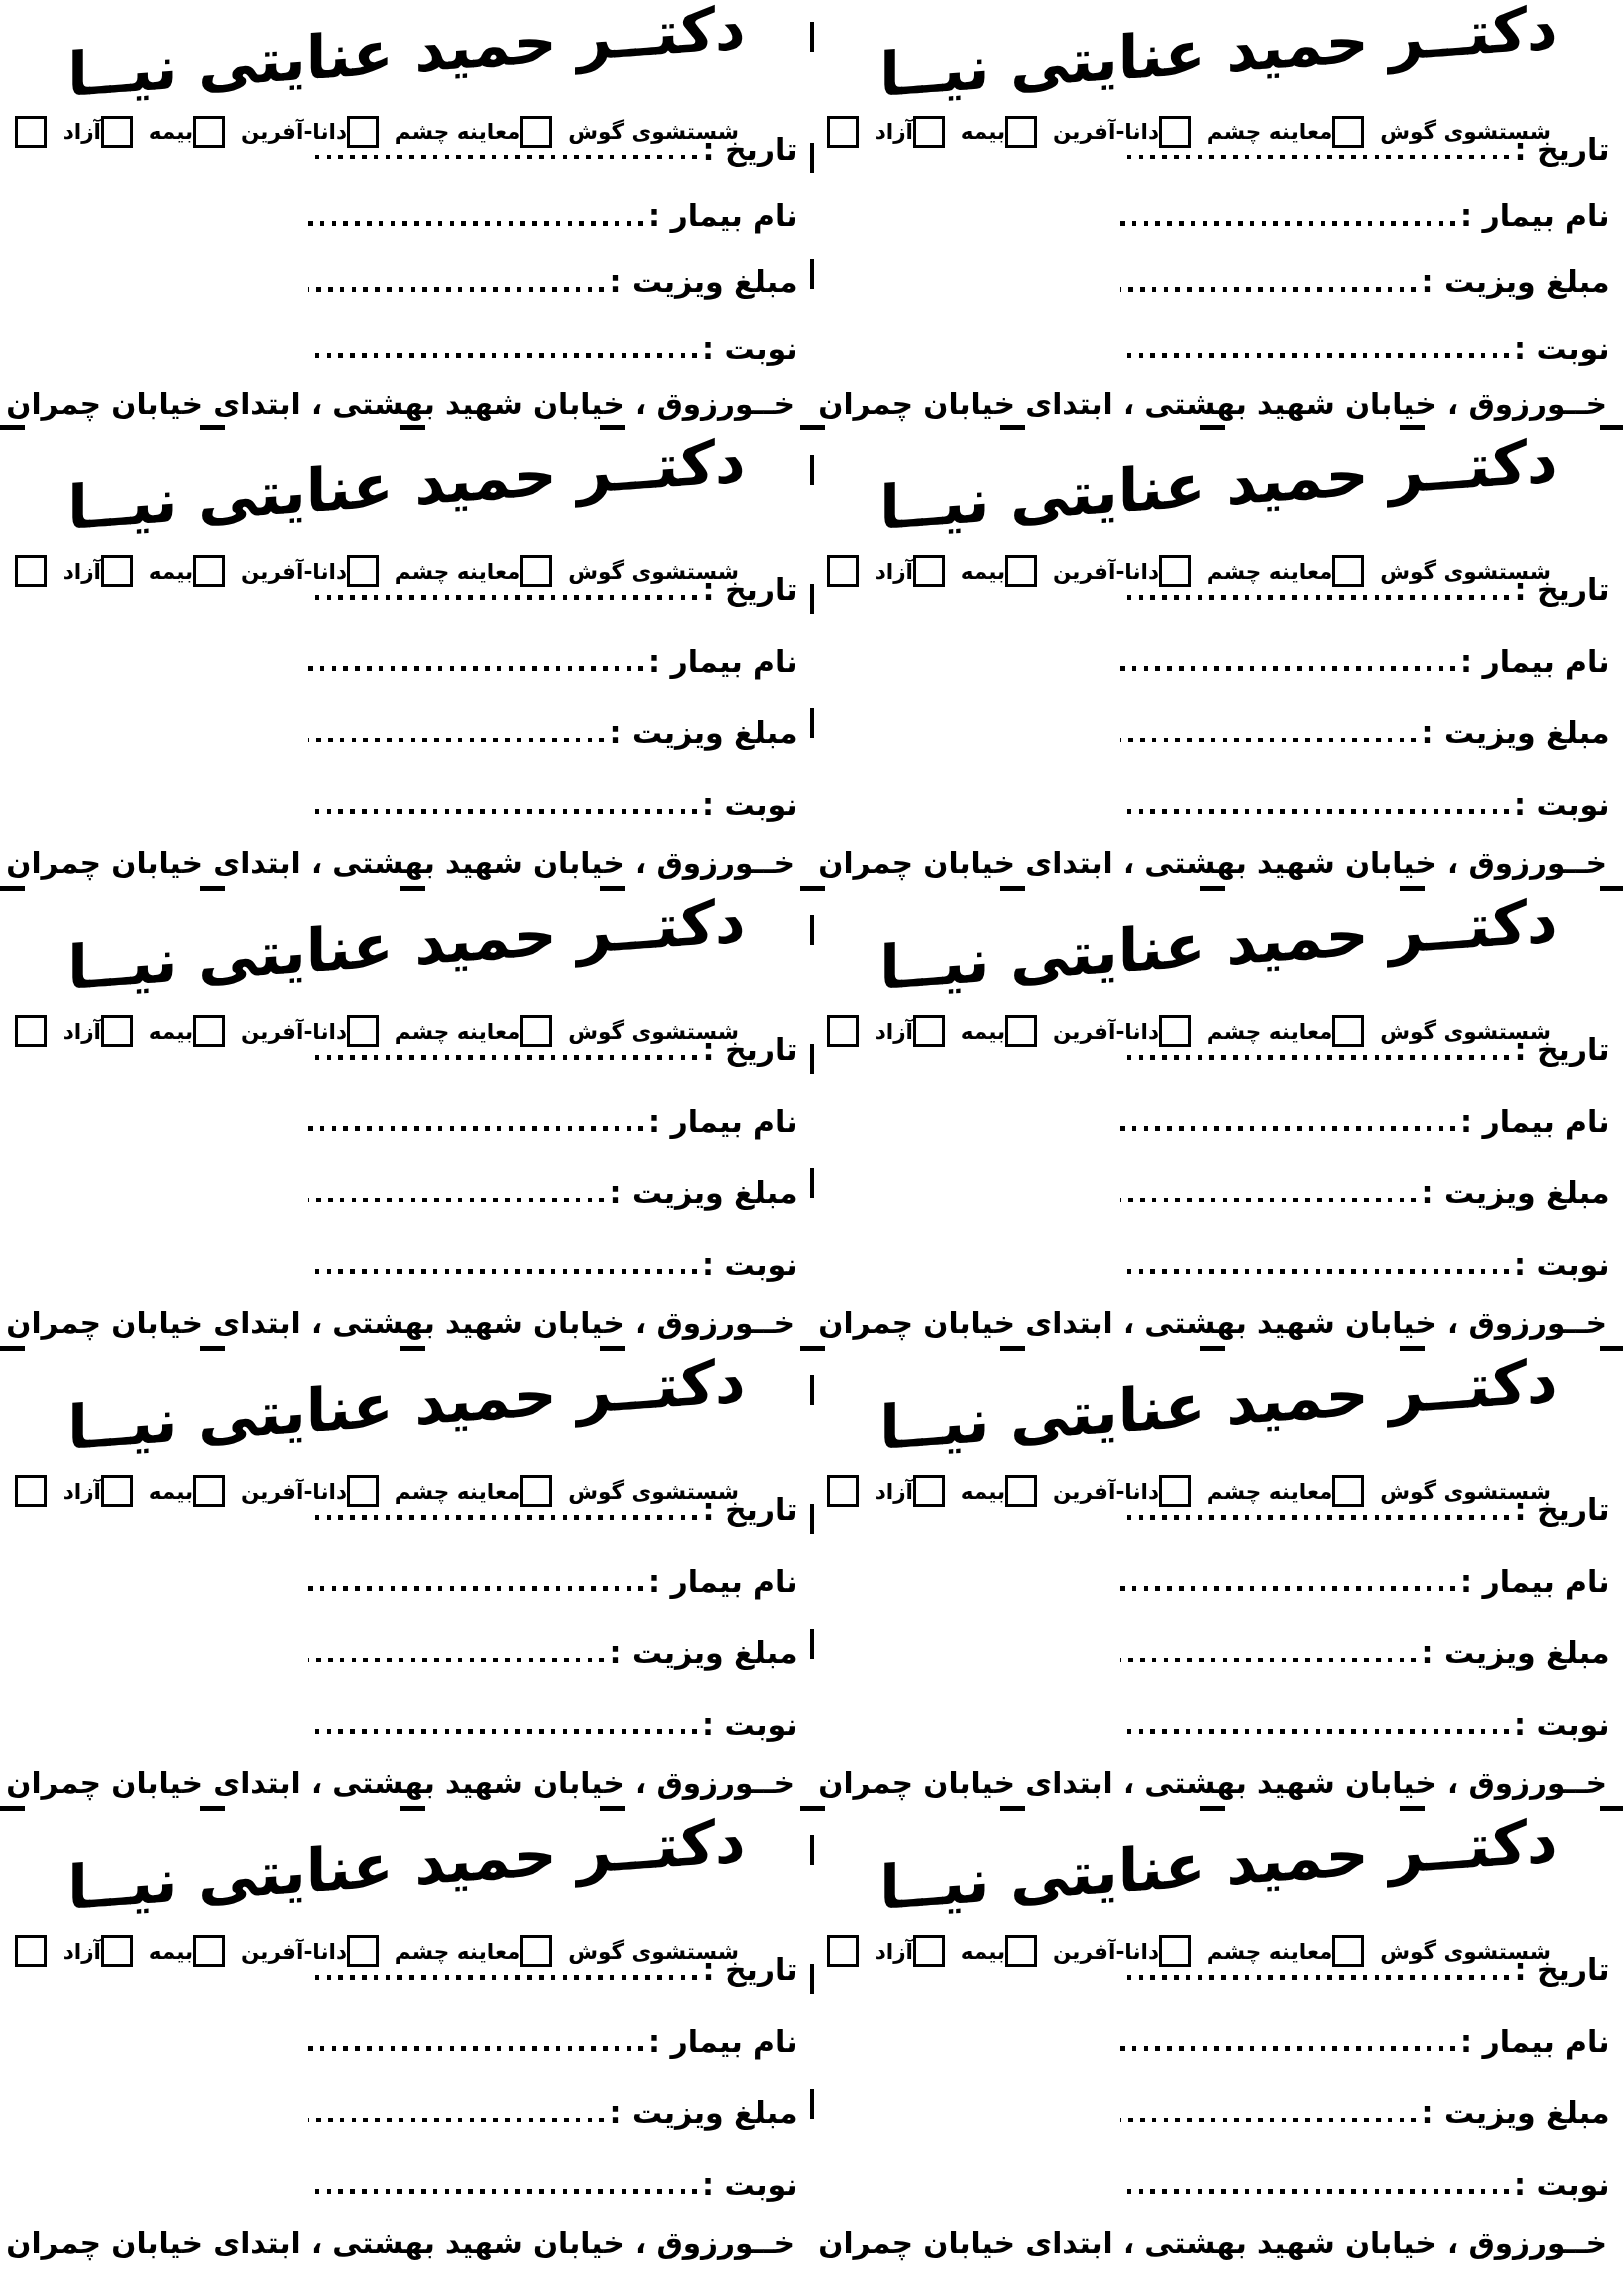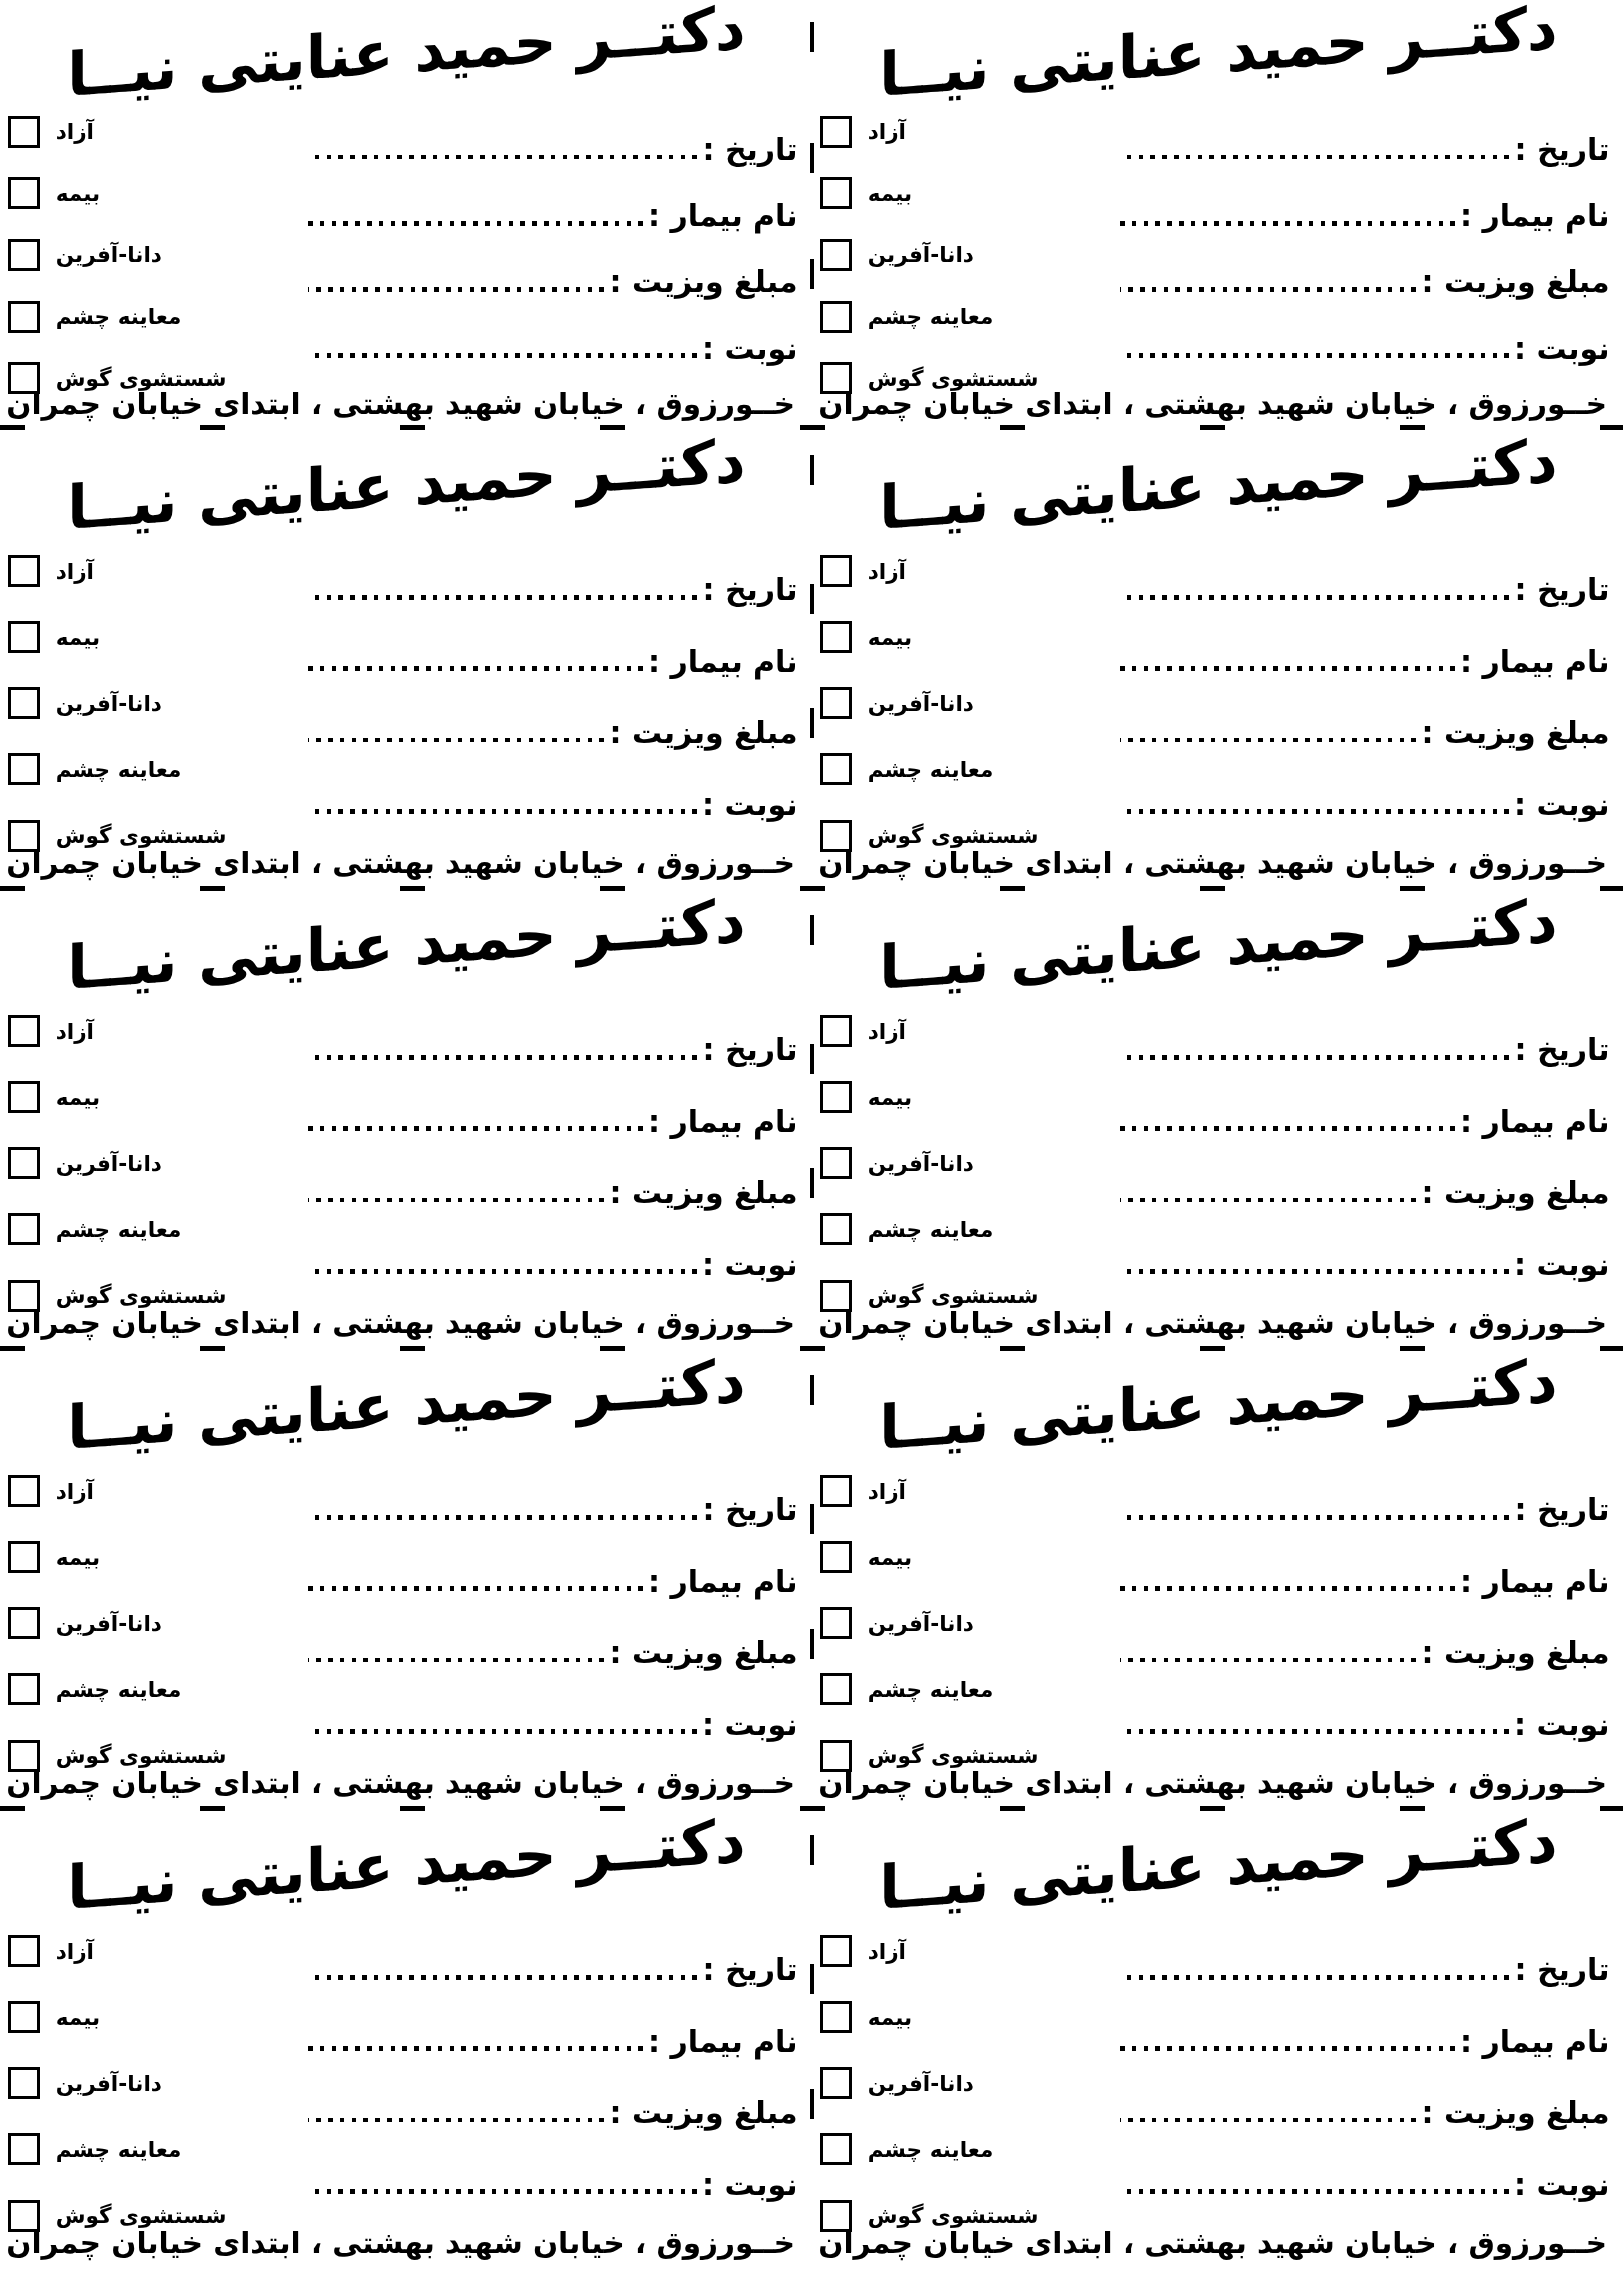--- a/index.html
+++ b/index.html
@@ -39,25 +39,25 @@
     font-size: 60px;
     font-weight: bold;
     white-space: nowrap;
     transform: rotate(-4deg) skewX(-4deg);
     transform-origin: 50% 50%;
     line-height: 1.35;
   }
   
   .checks {
     position: absolute;
-    left: 8px;
+    left: 15px;
     top: 27%;
     bottom: 9%;
     display: flex;
-    flex-direction: column;
+    flex-direction: row;
     justify-content: space-between;
     direction: ltr;
   }
   .check {
     display: flex;
     align-items: center;
     gap: 15.7px;
     height: 30px;
   }
   .box {

